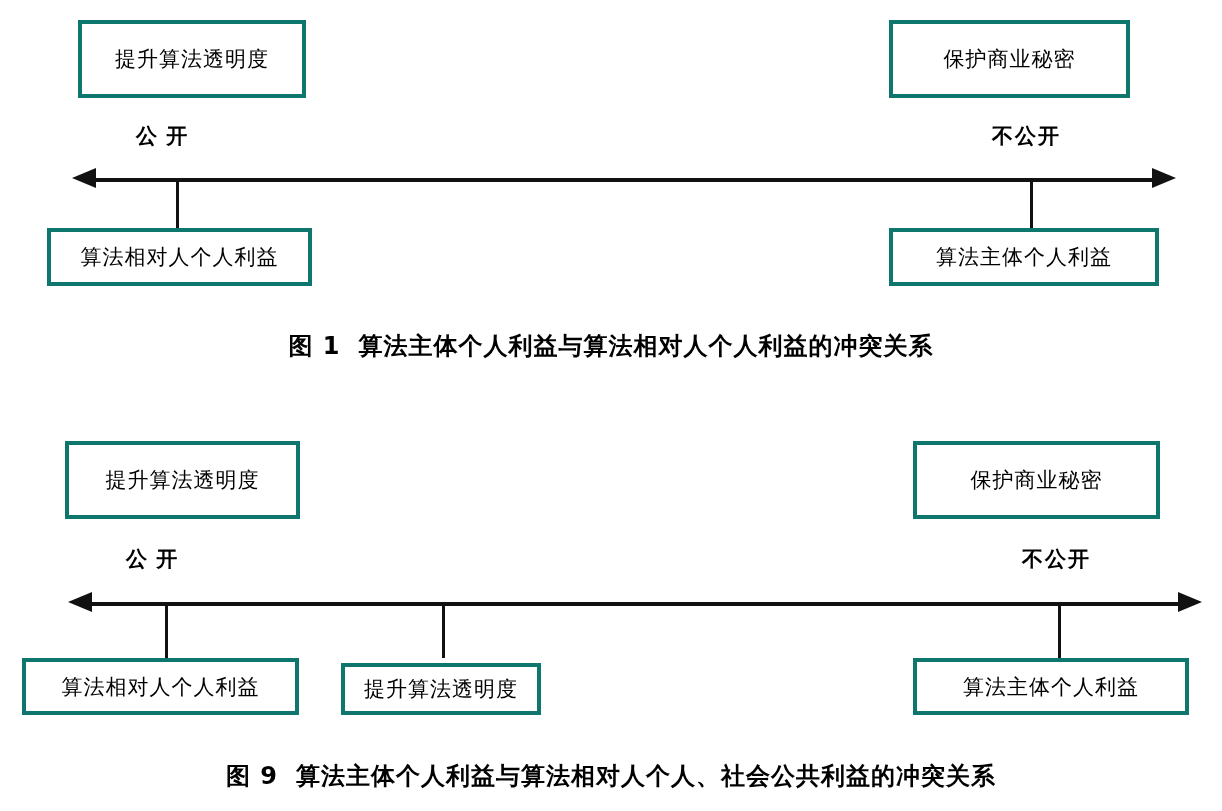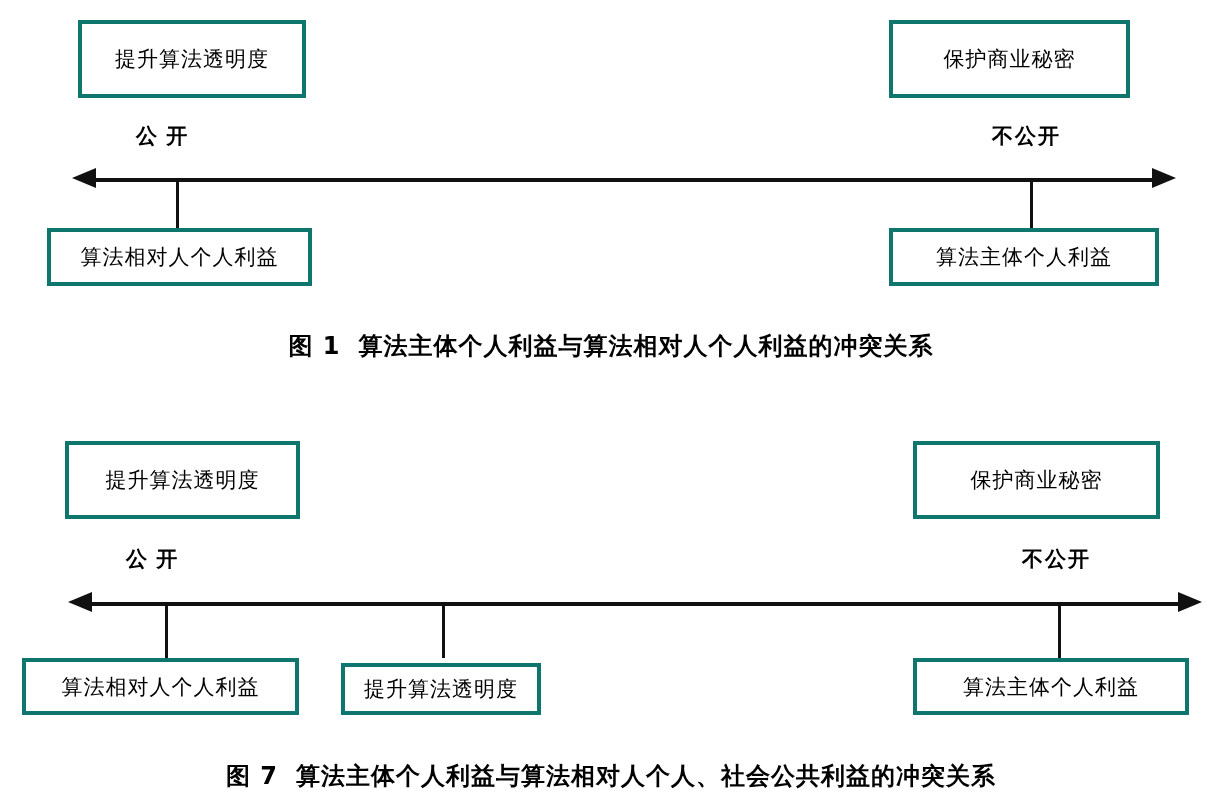--- a/index.html
+++ b/index.html
@@ -135,17 +135,17 @@
     <div class="tick" style="left:442px; top:602px; height:56px;"></div>
     <div class="tick" style="left:1058px; top:602px; height:56px;"></div>
 
     <div class="box" style="left:22px; top:658px; width:277px; height:57px;">算法相对人个人利益</div>
 
     <div class="box" style="left:341px; top:663px; width:200px; height:52px;">提升算法透明度</div>
 
     <div class="box" style="left:913px; top:658px; width:276px; height:57px;">算法主体个人利益</div>
 
     <div class="caption" style="top:760px;">
-      <span class="cap-num">图 7</span><span>算法主体个人利益与算法相对人个人、社会公共利益的冲突关系</span>
+      <span class="cap-num">图 9</span><span>算法主体个人利益与算法相对人个人、社会公共利益的冲突关系</span>
     </div>
   </div>
 
 </div>
 
 </body></html>

